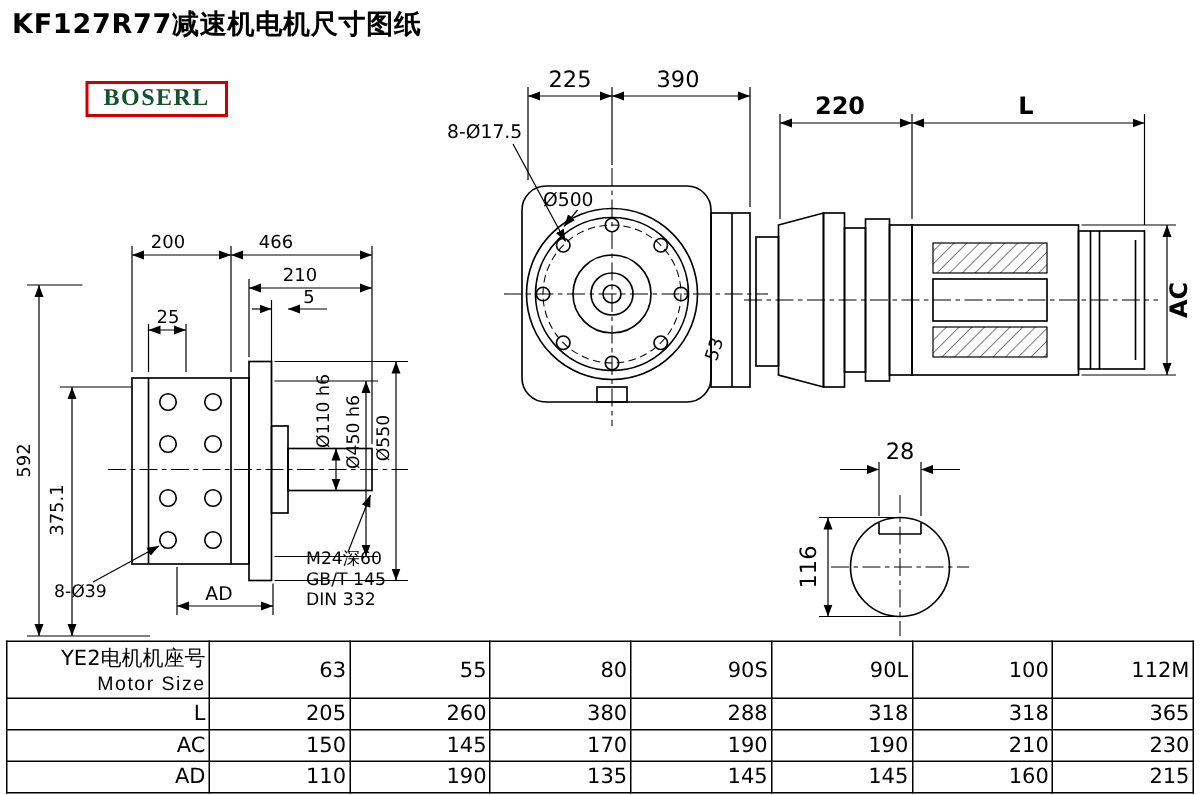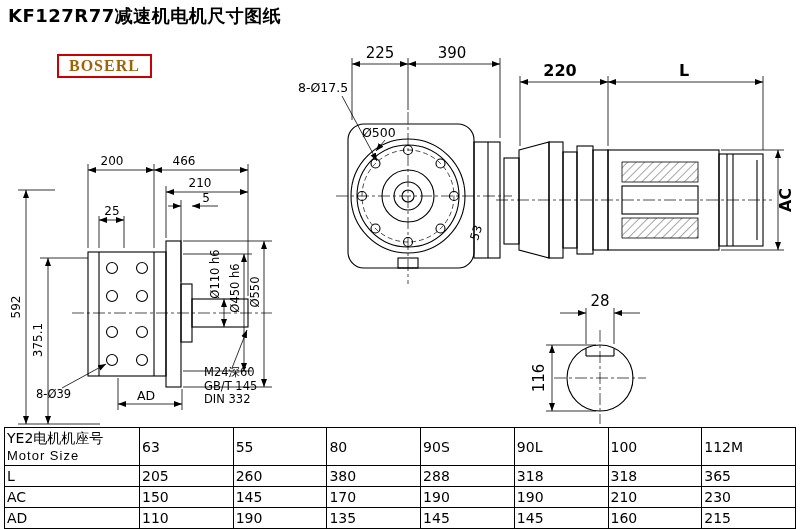--- a/index.html
+++ b/index.html
@@ -1,38 +1,38 @@
 <!DOCTYPE html>
 <html><head>
 <meta charset="utf-8">
 <style>
   * { margin:0; padding:0; box-sizing:border-box; }
   html,body { width:800px; height:530px; background:#fff; overflow:hidden; }
   body { position:relative; font-family:"DejaVu Sans", sans-serif; color:#000; }
 
   .title { position:absolute; top:4px; left:8px; font-size:18px; font-weight:bold;
            letter-spacing:.5px; white-space:nowrap; }
-  .brand { position:absolute; top:54px; left:57px; border:2px solid #cc0000; color:#a16207;
+  .brand { position:absolute; top:54px; left:57px; border:2px solid #cc0000; color:#14532d;
            padding:1px 10px; font-family:"Liberation Serif", serif; font-size:16px;
            font-weight:bold; letter-spacing:1px; background:#fff; }
 
   svg.drawing { position:absolute; top:0; left:0; }
 
   .ol  { fill:none; stroke:#000; stroke-width:1.1; }
   .dim { fill:none; stroke:#000; stroke-width:0.8; }
   .cl  { fill:none; stroke:#000; stroke-width:0.7; stroke-dasharray:12 3 3 3; }
   .bc  { fill:none; stroke:#000; stroke-width:0.7; stroke-dasharray:5 3; }
   .dt  { font:12px "DejaVu Sans", sans-serif; fill:#000; }
   .dts { font:11.5px "DejaVu Sans", sans-serif; fill:#000; }
   .dtm { font:12.5px "DejaVu Sans", sans-serif; fill:#000; }
   .dtL { font:15px "DejaVu Sans", sans-serif; fill:#000; }
   .dtB { font:600 16px "DejaVu Sans", sans-serif; fill:#000; }
 
   table.sizes { position:absolute; left:4px; top:427px; width:792px; border-collapse:collapse;
-                text-align:left; font-size:14px; table-layout:fixed; background:#fff; }
+                text-align:right; font-size:14px; table-layout:fixed; background:#fff; }
   table.sizes th, table.sizes td { border:1px solid #000; font-weight:normal; padding:0 2px;
                 height:21px; vertical-align:middle; }
   table.sizes tr.hdr th { height:38px; }
   .mono { font-family:Liberation Sans, sans-serif; font-size:13px; letter-spacing:1px; }
 </style>
 </head>
 <body>
 
 <div class="title">KF127R77减速机电机尺寸图纸</div>
 <div class="brand">

